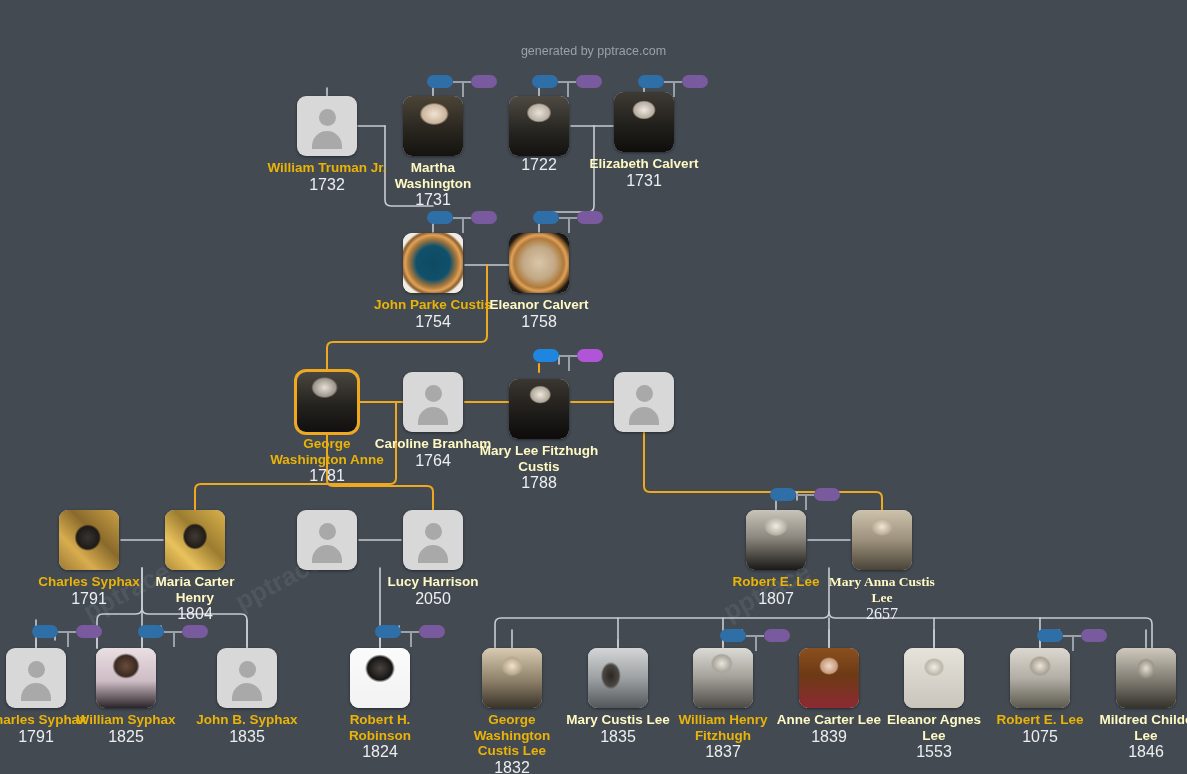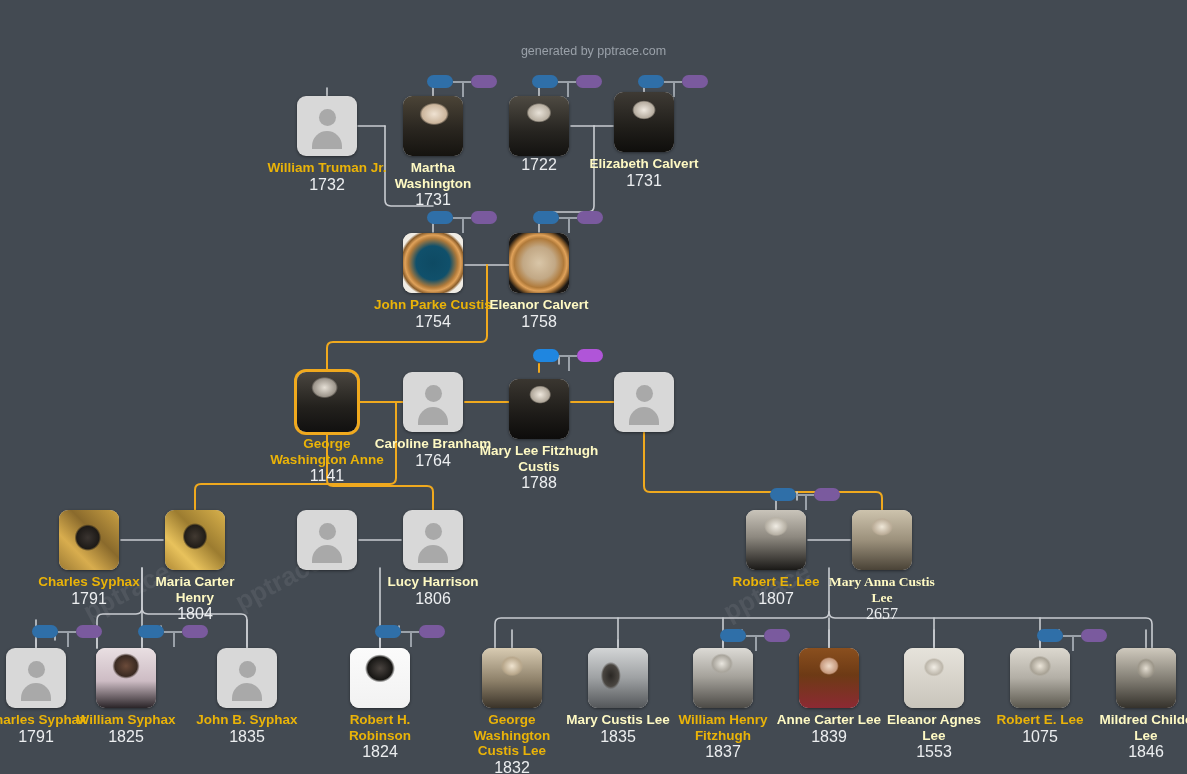--- a/index.html
+++ b/index.html
@@ -279,21 +279,21 @@
           <div class="pt" style="background: radial-gradient(circle, rgb(217, 198, 168) 0%, rgb(194, 168, 133) 38%, rgb(176, 122, 58) 58%, rgb(224, 162, 90) 66%, rgb(138, 93, 42) 74%, rgb(26, 23, 20) 82%);"></div>
         </div>
         <div class="name f">Eleanor Calvert</div>
         <div class="year">1758</div>
       </div>
       <div class="node" style="left: 267px; top: 372px;">
         <div class="photo hl">
           <div class="pt" style="background: radial-gradient(30% 24% at 46% 26%, rgb(230, 224, 214) 0%, rgb(157, 150, 140) 62%, transparent 74%), linear-gradient(rgb(74, 70, 64), rgb(35, 33, 29) 58%, rgb(17, 16, 16));"></div>
         </div>
         <div class="name m">George Washington Anne</div>
-        <div class="year">1141</div>
+        <div class="year">1781</div>
       </div>
       <div class="node" style="left: 373px; top: 372px;">
         <div class="photo sil"></div>
         <div class="name f">Caroline Branham</div>
         <div class="year">1764</div>
       </div>
       <div class="node" style="left: 479px; top: 372px; margin-top: 7px;">
         <div class="photo">
           <div class="pt" style="background: radial-gradient(24% 20% at 52% 26%, rgb(239, 232, 222) 0%, rgb(176, 167, 154) 64%, transparent 76%), linear-gradient(rgb(58, 54, 48), rgb(29, 27, 24) 60%, rgb(13, 12, 11));"></div>
         </div>
@@ -316,21 +316,21 @@
         </div>
         <div class="name f">Maria Carter Henry</div>
         <div class="year">1804</div>
       </div>
       <div class="node" style="left: 267px; top: 510px;">
         <div class="photo sil"></div>
       </div>
       <div class="node" style="left: 373px; top: 510px;">
         <div class="photo sil"></div>
         <div class="name f">Lucy Harrison</div>
-        <div class="year">1806</div>
+        <div class="year">2050</div>
       </div>
       <div class="node" style="left: 716px; top: 510px;">
         <div class="photo">
           <div class="pt" style="background: radial-gradient(26% 22% at 50% 27%, rgb(240, 236, 228) 0%, rgb(184, 178, 166) 64%, transparent 76%), linear-gradient(rgb(201, 196, 186), rgb(142, 137, 128) 45%, rgb(26, 25, 23));"></div>
         </div>
         <div class="name m">Robert E. Lee</div>
         <div class="year">1807</div>
       </div>
       <div class="node" style="left: 822px; top: 510px; font-family: Liberation Serif, serif;">
         <div class="photo">

